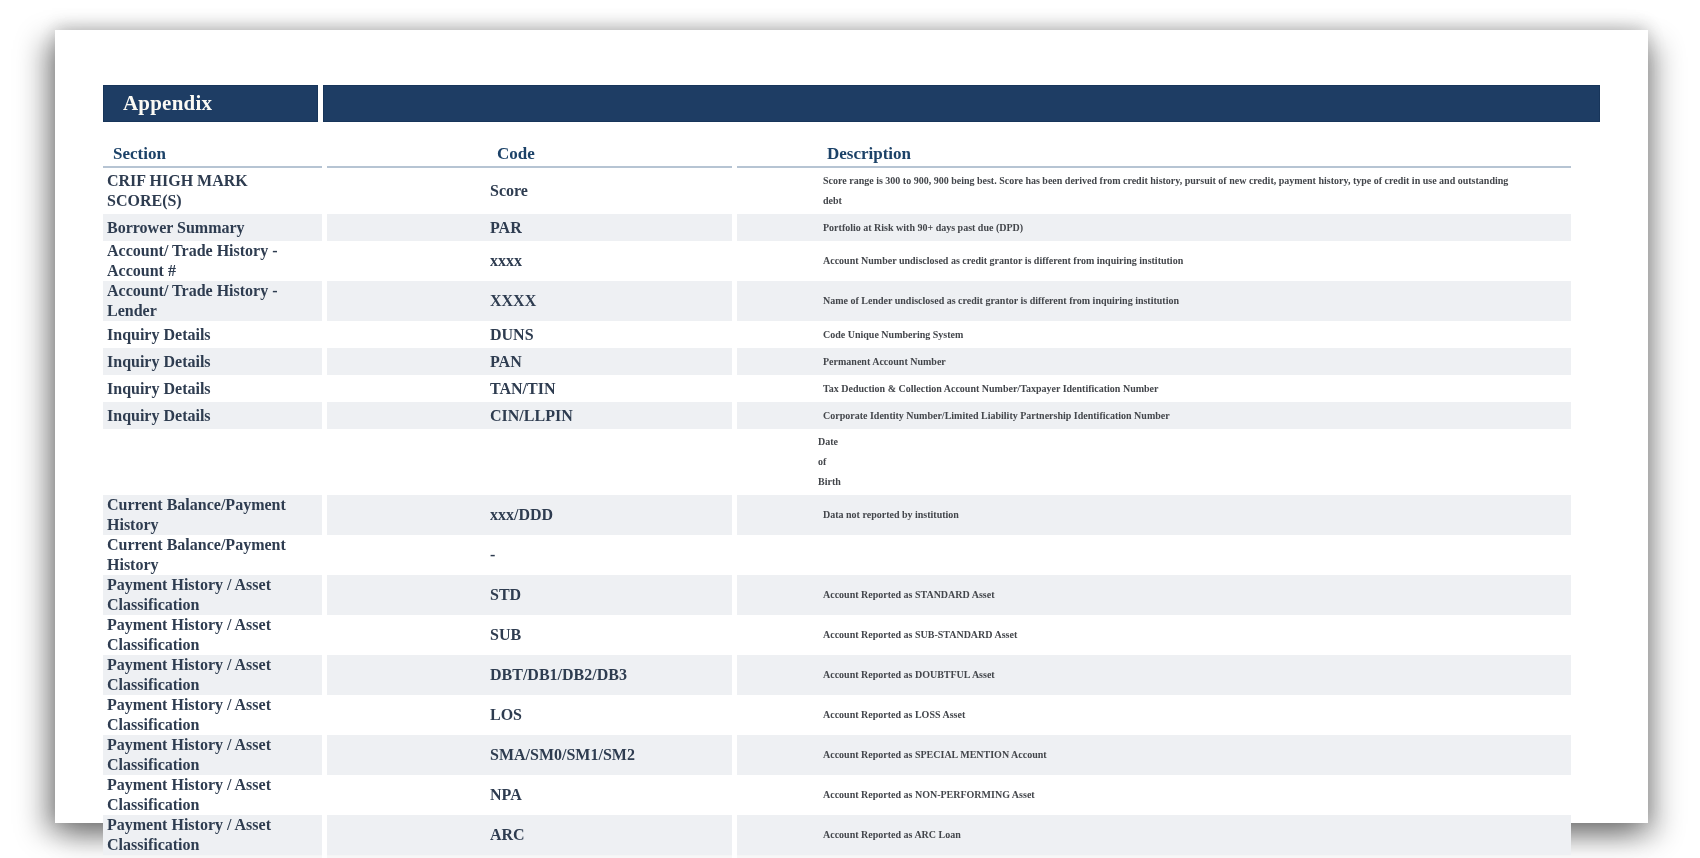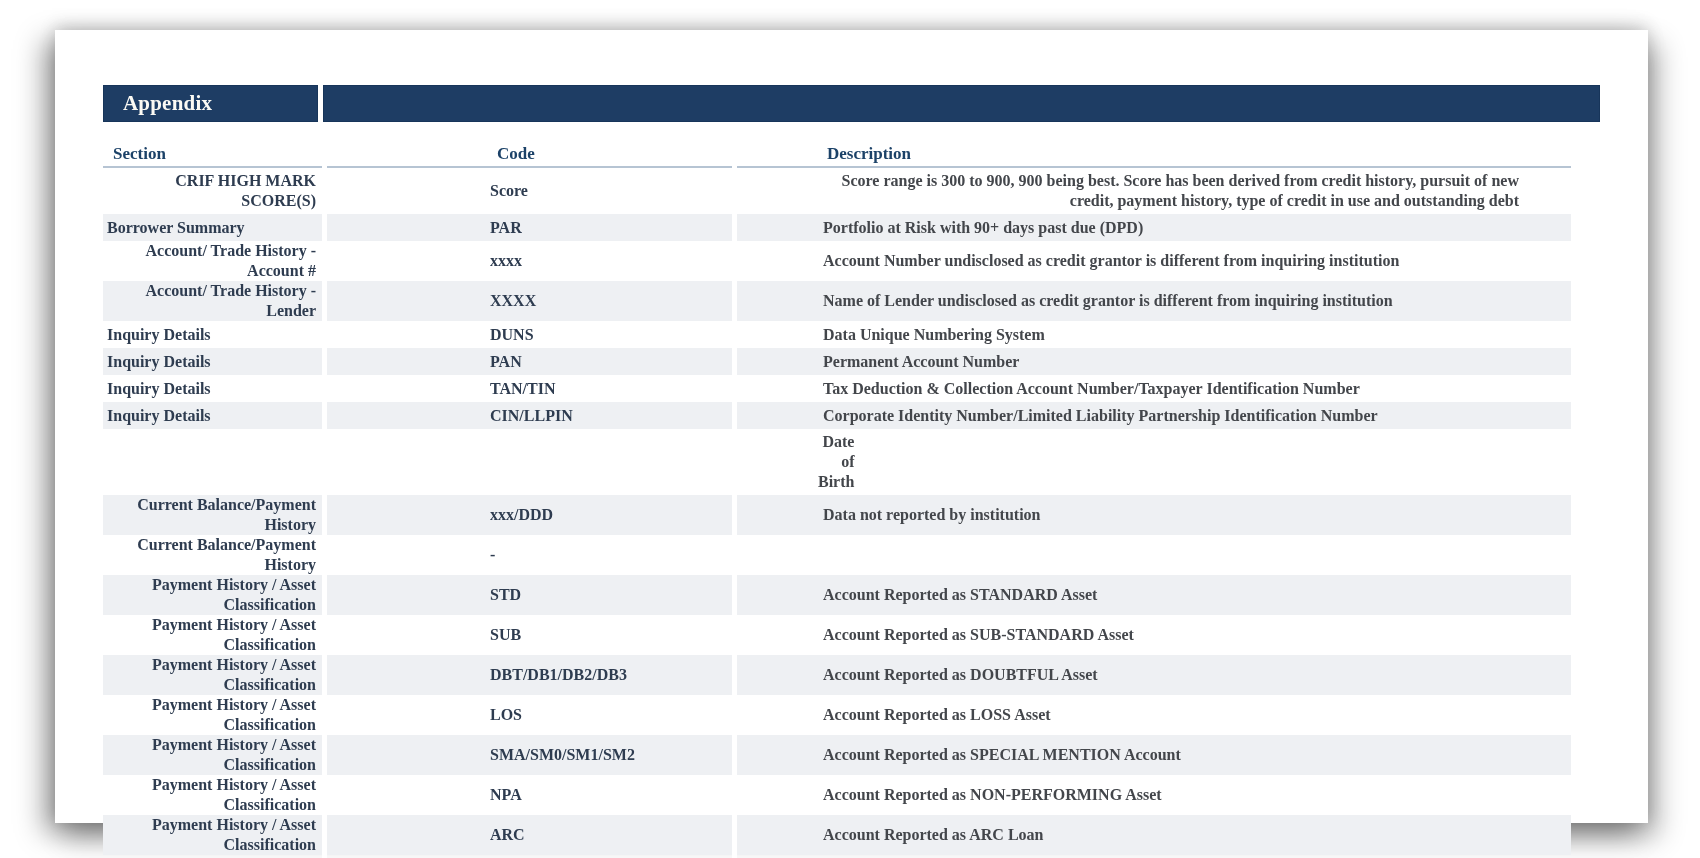--- a/index.html
+++ b/index.html
@@ -39,41 +39,40 @@
   .titlebar-label{
     color:#fbfaf4;font-size:21px;font-weight:700;letter-spacing:0.2px;
   }
   
   .appendix-table{
     position:absolute;left:48px;top:112px;width:1468px;
   }
   .thead,.trow{
     display:grid;
     grid-template-columns:219px 5px 405px 5px 834px;
-    text-align:right;
   }
   .hcell{
     height:26px;display:flex;align-items:center;
     border-bottom:2px solid var(--underline);
     color:var(--head-ink);font-size:17px;font-weight:700;
   }
   .hcell.c1{padding-left:10px;}
   .hcell.c2{padding-left:170px;}
   .hcell.c3{padding-left:90px;}
   .trow{min-height:27px;}
   .tcell{
     display:flex;align-items:center;
     font-weight:700;font-size:16px;color:var(--cell-ink);
     line-height:20px;
   }
   .tcell.c1{padding-left:4px;padding-right:6px;}
   .tcell.c2{padding-left:163px;padding-right:6px;font-family:Liberation Serif, serif;}
   .tcell.c3{
     padding-left:86px;padding-right:52px;
-    font-size:16px;color:var(--desc-ink);
+    font-size:10px;color:var(--desc-ink);
     padding-top:3px;padding-bottom:3px;
   }
   .trow:nth-of-type(even) .tcell{background:var(--stripe);}
   .gapcell{background:#ffffff;}
 </style>
 </head>
 <body>
 
 <div class="page">
 
@@ -120,21 +119,21 @@
           <div class="gapcell"></div>
           <div class="tcell c2">XXXX</div>
           <div class="gapcell"></div>
           <div class="tcell c3">Name of Lender undisclosed as credit grantor is different from inquiring institution</div>
         </div>
         <div class="trow">
           <div class="tcell c1">Inquiry Details</div>
           <div class="gapcell"></div>
           <div class="tcell c2">DUNS</div>
           <div class="gapcell"></div>
-          <div class="tcell c3">Data Unique Numbering System</div>
+          <div class="tcell c3">Code Unique Numbering System</div>
         </div>
         <div class="trow">
           <div class="tcell c1">Inquiry Details</div>
           <div class="gapcell"></div>
           <div class="tcell c2">PAN</div>
           <div class="gapcell"></div>
           <div class="tcell c3">Permanent Account Number</div>
         </div>
         <div class="trow">
           <div class="tcell c1">Inquiry Details</div>

